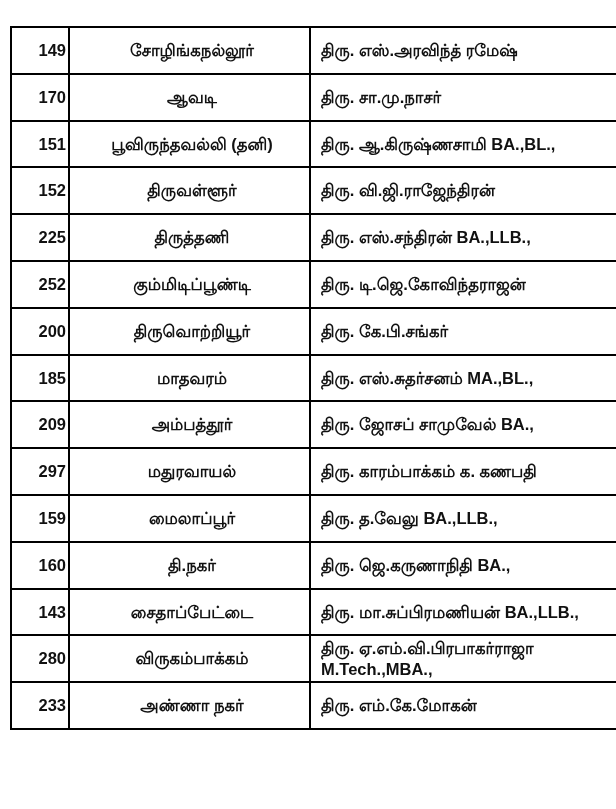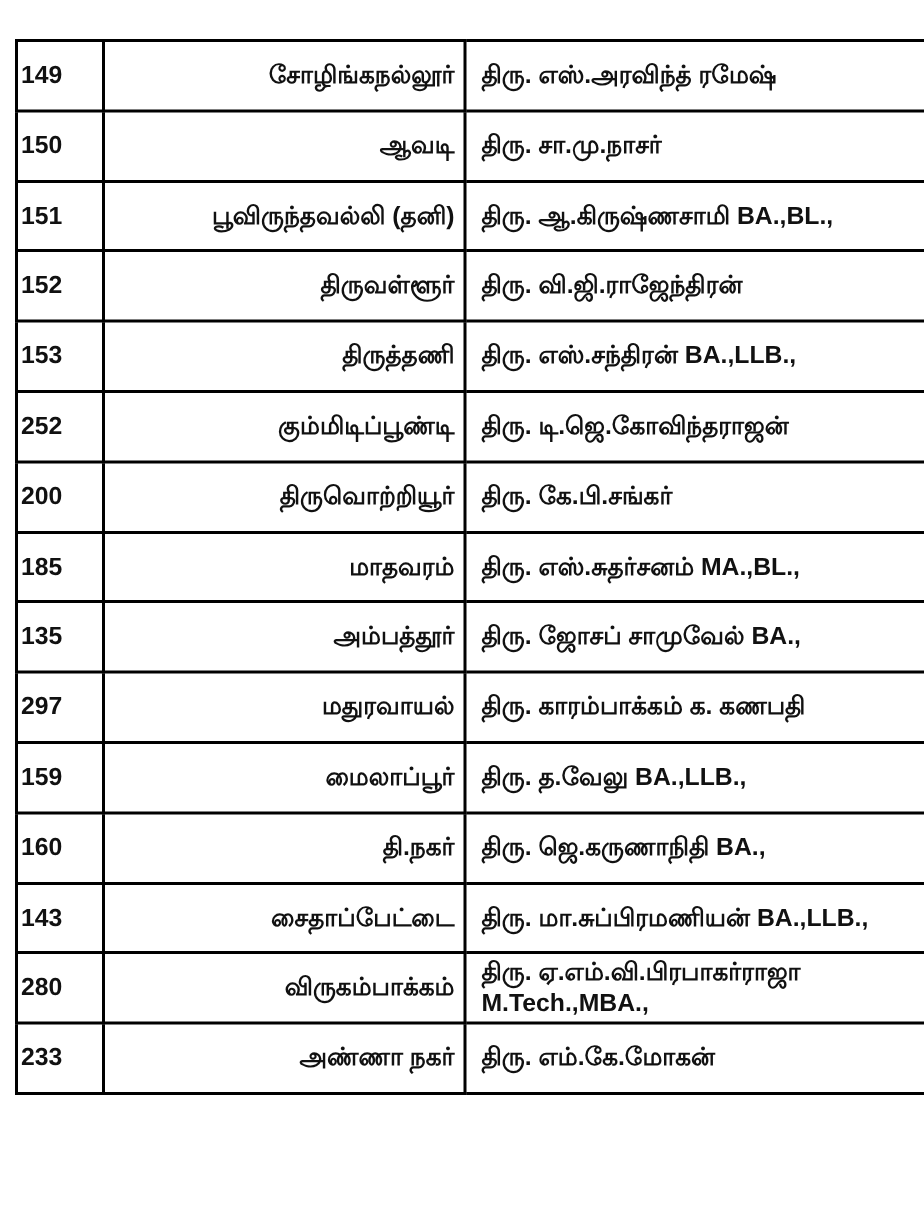--- a/index.html
+++ b/index.html
@@ -30,28 +30,28 @@
     color: #111111;
     font-weight: bold;
     font-size: 16.5px;
     line-height: 1.25;
     height: 44.8px;
     vertical-align: middle;
     overflow: hidden;
   }
   td.col-number {
     width: 52px;
-    text-align: left;
+    text-align: right;
     padding: 0 2px;
     font-size: 15.5px;
     margin-left: 48px;
   }
   td.col-constituency {
     width: 222px;
-    text-align: right;
+    text-align: center;
     padding: 0 6px 0 11px;
     border-radius: 12px;
   }
   td.col-candidate {
     width: 290px;
     text-align: left;
     padding: 0 6px 0 10px;
   }
 </style>
 </head>
@@ -59,56 +59,56 @@
 
 <div class="page">
   <table class="candidate-table">
     <tbody id="table-body">
         <tr>
           <td class="col-number">149</td>
           <td class="col-constituency">சோழிங்கநல்லூர்</td>
           <td class="col-candidate">திரு. எஸ்.அரவிந்த் ரமேஷ்</td>
         </tr>
         <tr>
-          <td class="col-number">150</td>
+          <td class="col-number">170</td>
           <td class="col-constituency">ஆவடி</td>
           <td class="col-candidate">திரு. சா.மு.நாசர்</td>
         </tr>
         <tr>
           <td class="col-number">151</td>
           <td class="col-constituency">பூவிருந்தவல்லி (தனி)</td>
           <td class="col-candidate">திரு. ஆ.கிருஷ்ணசாமி BA.,BL.,</td>
         </tr>
         <tr>
           <td class="col-number">152</td>
           <td class="col-constituency">திருவள்ளூர்</td>
           <td class="col-candidate">திரு. வி.ஜி.ராஜேந்திரன்</td>
         </tr>
         <tr>
-          <td class="col-number">153</td>
+          <td class="col-number">225</td>
           <td class="col-constituency">திருத்தணி</td>
           <td class="col-candidate">திரு. எஸ்.சந்திரன் BA.,LLB.,</td>
         </tr>
         <tr>
           <td class="col-number">252</td>
           <td class="col-constituency">கும்மிடிப்பூண்டி</td>
           <td class="col-candidate">திரு. டி.ஜெ.கோவிந்தராஜன்</td>
         </tr>
         <tr>
           <td class="col-number">200</td>
           <td class="col-constituency">திருவொற்றியூர்</td>
           <td class="col-candidate">திரு. கே.பி.சங்கர்</td>
         </tr>
         <tr>
           <td class="col-number">185</td>
           <td class="col-constituency">மாதவரம்</td>
           <td class="col-candidate">திரு. எஸ்.சுதர்சனம் MA.,BL.,</td>
         </tr>
         <tr>
-          <td class="col-number">135</td>
+          <td class="col-number">209</td>
           <td class="col-constituency">அம்பத்தூர்</td>
           <td class="col-candidate">திரு. ஜோசப் சாமுவேல் BA.,</td>
         </tr>
         <tr>
           <td class="col-number">297</td>
           <td class="col-constituency">மதுரவாயல்</td>
           <td class="col-candidate">திரு. காரம்பாக்கம் க. கணபதி</td>
         </tr>
         <tr>
           <td class="col-number">159</td>

